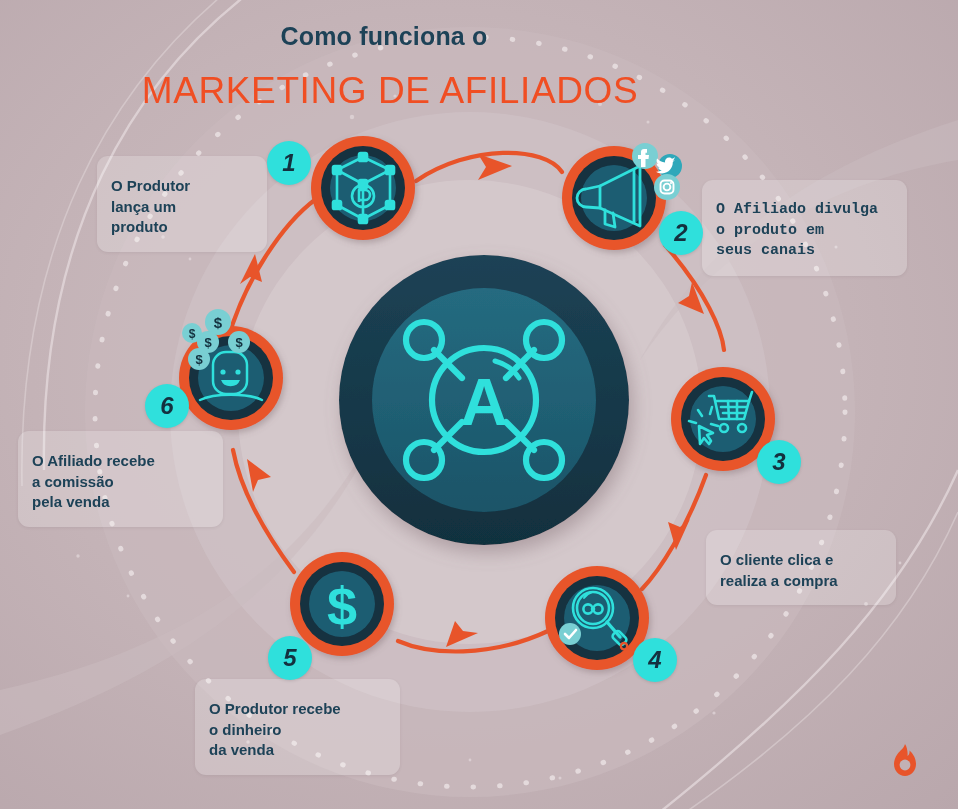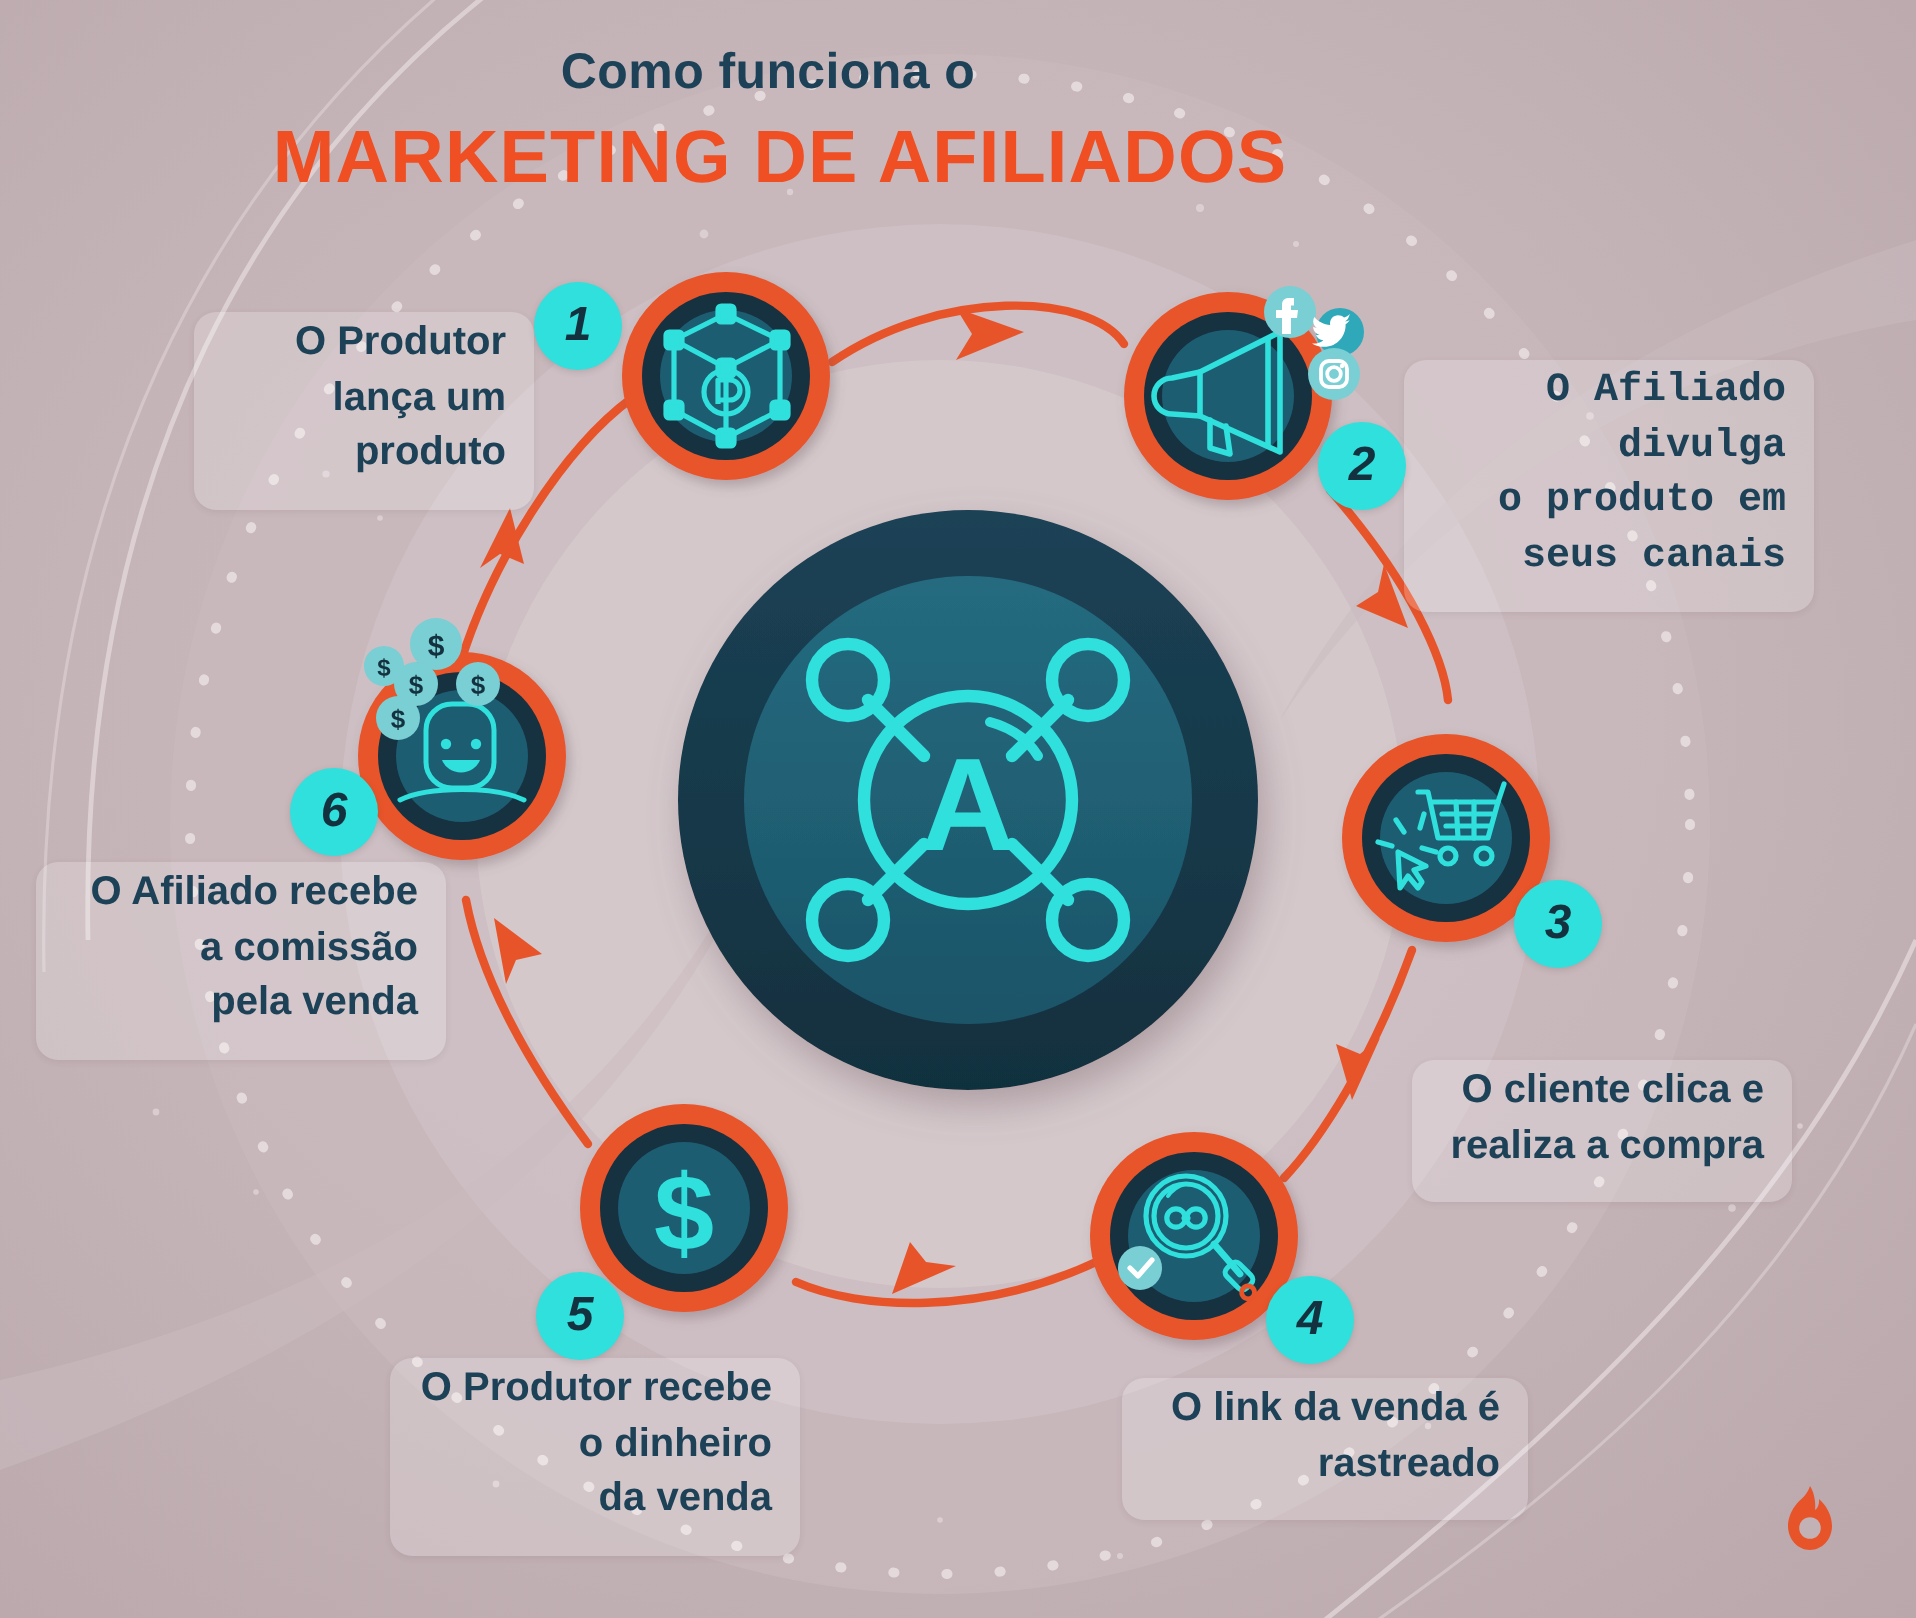--- a/index.html
+++ b/index.html
@@ -21,35 +21,35 @@
   
   .title-wrap{
     position:absolute; left:0; top:22px; width:768px; text-align:center;
     z-index:30;
   }
   .title-small{
     font-size:25px; font-weight:bold; color:#1d4257; letter-spacing:.2px;
     line-height:1.15;
   }
   .title-big{
-    font-size:37px; font-weight:bold; color:#f04e23; letter-spacing:.6px;
-    line-height:1.18; margin-top:6px;padding-left:12px;
+    font-size:37px; font-weight:normal; color:#f04e23; letter-spacing:.6px;
+    line-height:1.18; margin-top:18px;padding-left:12px;
   }
 
   
   .label-box{
     position:absolute; z-index:20;
     background:rgba(255,255,255,0.22);
     border-radius:11px;
     color:#1d4257;
     font-weight:bold;
-    font-size:20px;
+    font-size:15px;
     line-height:1.38;
-    text-align:right;
-    padding:2px 14px 14px 14px;
+    text-align:left;
+    padding:20px 14px 14px 14px;
     box-shadow:0 1px 3px rgba(90,70,75,0.10);
   }
 
   
   .badge{
     position:absolute; z-index:26;
     width:44px; height:44px; border-radius:50%;
     background:#2fe0dc;
     color:#14313f;
     font-size:24px; font-weight:bold; font-style:italic;
@@ -319,21 +319,20 @@
     <div class="title-small">Como funciona o</div>
     <div class="title-big">MARKETING DE AFILIADOS</div>
   </div>
 
   <div class="label-box" style="left:97px;  top:156px; width:170px;">O Produtor<br>lança um<br>produto</div>
 
   <div class="label-box" style="left:702px; top:180px; width:205px;font-family:Liberation Mono, monospace;">O Afiliado divulga<br>o produto em<br>seus canais</div>
 
   <div class="label-box" style="left:706px; top:499px; width:190px;margin-top:31px;">O cliente clica e<br>realiza a compra</div>
 
-  <div class="label-box" style="left:561px; top:689px; width:203px;">O link da venda é<br>rastreado</div>
 
   <div class="label-box" style="left:179px; top:679px; width:205px;margin-left:16px;">O Produtor recebe<br>o dinheiro<br>da venda</div>
 
   <div class="label-box" style="left:18px;  top:431px; width:205px;">O Afiliado recebe<br>a comissão<br>pela venda</div>
 
   <div class="badge" style="left:267px; top:141px;">1</div>
   <div class="badge" style="left:659px; top:211px;">2</div>
   <div class="badge" style="left:757px; top:440px;">3</div>
   <div class="badge" style="left:633px; top:638px;">4</div>
   <div class="badge" style="left:268px; top:636px;">5</div>

